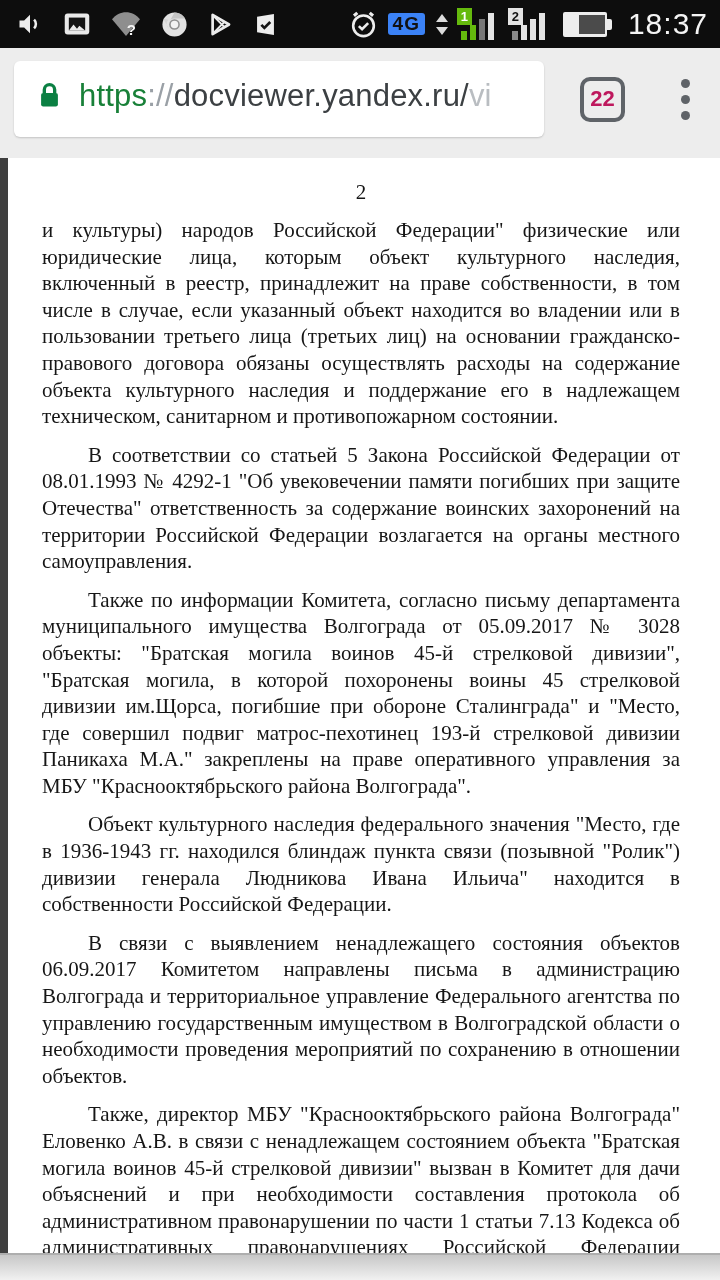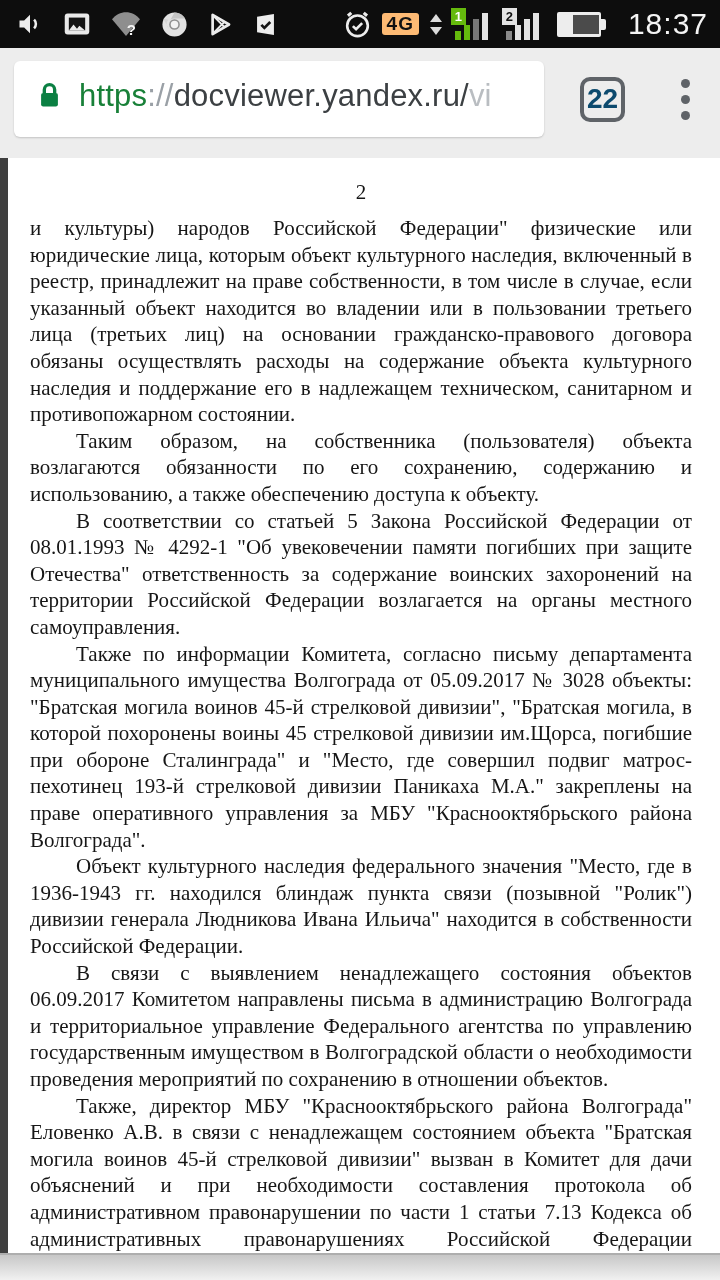--- a/index.html
+++ b/index.html
@@ -9,21 +9,21 @@
 
   
   .status-bar { height:48px; background:var(--status-bar-bg,#0d0d0d);
     display:flex; align-items:center; justify-content:space-between;
     padding:0 10px; flex:0 0 auto; }
   .sb-group { display:flex; align-items:center; }
   .sb-left { gap:18px; padding-left:6px; }
   .sb-right { gap:9px; }
   .sb-icon { display:flex; align-items:center; }
 
-  .badge-4g { background:#fdba74; color:#111; font-weight:bold; font-size:19px;
+  .badge-4g { background:#3b82f6; color:#111; font-weight:bold; font-size:19px;
     padding:1px 5px 2px; border-radius:3px; line-height:1; letter-spacing:1px; }
   .updown { display:flex; flex-direction:column; gap:5px; margin-left:2px; }
   .tri-up { width:0; height:0; border-left:6px solid transparent; border-right:6px solid transparent;
     border-bottom:8px solid #dcdcdc; }
   .tri-down { width:0; height:0; border-left:6px solid transparent; border-right:6px solid transparent;
     border-top:8px solid #dcdcdc; }
 
   .sim { position:relative; width:42px; height:32px; }
   .sim .sim-badge { position:absolute; left:0; top:0; width:15px; height:17px;
     font-size:13px; font-weight:bold; display:flex; align-items:center; justify-content:center;
@@ -32,56 +32,56 @@
   .sim2 .sim-badge { background:#e3e3e3; color:#111; }
   .sim .bars { position:absolute; left:4px; bottom:0; display:flex; align-items:flex-end; gap:3px; }
   .sim .bar { width:6px; }
 
   .battery { position:relative; width:44px; height:25px; background:#ededed; border-radius:2px; margin-left:4px; }
   .battery .empty { position:absolute; top:3px; bottom:3px; right:2px; width:58%; background:#4b4b4b; }
   .battery:after { content:""; position:absolute; right:-5px; top:7px; width:5px; height:11px;
     background:#ededed; border-radius:0 2px 2px 0; }
 
   .sb-time { color:#f4f4f4; font-size:30px; font-weight:400; letter-spacing:1px;
-    margin-left:18px; padding-right:2px; }
+    margin-left:12px; padding-right:2px; }
 
   
   .chrome-bar { height:110px; background:var(--toolbar-bg,#ededed);
     display:flex; align-items:center; padding:0 26px 8px 14px; flex:0 0 auto; }
   .url-field { flex:1; height:76px; background:#fff; border-radius:6px;
     box-shadow:0 1px 2px rgba(0,0,0,.18); display:flex; align-items:center;
     padding:0 14px 7px 20px; overflow:hidden; white-space:nowrap; }
   .url-text { font-size:31px; color:#3c4043; margin-left:14px; letter-spacing:.2px; }
   .u-scheme { color:var(--https-green,#188038); }
   .u-sep { color:#9aa0a6; }
   .u-host { color:#3c4043; }
   .u-tail { color:#b9bdc1; }
   .lock-icon { color:var(--lock-green,#0b8043); flex:0 0 auto; }
 
   .tab-btn { width:45px; height:45px; border:4px solid #5f6368; border-radius:10px;
     display:flex; align-items:center; justify-content:center; margin-left:36px; flex:0 0 auto; }
-  .tab-btn span { font-size:28px; font-weight:bold; color:#0c4a6e; }
+  .tab-btn span { font-size:22px; font-weight:bold; color:#be185d; }
   .menu-btn { display:flex; flex-direction:column; gap:7px; margin-left:52px; padding:4px; flex:0 0 auto; }
   .menu-btn i { width:9px; height:9px; border-radius:50%; background:#5f6368; display:block; }
 
   
   .doc-area { flex:1; position:relative; background:var(--page-bg,#fff); overflow:hidden; }
   .left-strip { position:absolute; left:0; top:0; bottom:27px; width:8px;
     background:var(--viewer-gutter,#3f3f3f); }
   .bottom-band { position:absolute; left:0; right:0; bottom:0; height:27px;
     border-top:2px solid #aeaeae; background:linear-gradient(#c7c7c7,#f1f1f1); }
 
   .page { position:absolute; left:8px; top:0; right:0; bottom:27px;
     padding:22px 28px 0 22px; background:var(--page-bg,#fff); overflow:hidden; }
   .page-number { text-align:center; font-family:"Liberation Serif","DejaVu Serif",serif;
     font-size:21px; color:var(--text-color,#161616); margin-bottom:10px; }
   .paragraphs { font-family:"Liberation Serif","DejaVu Serif",serif;
     font-size:21px; line-height:26.6px; color:var(--text-color,#161616);
     text-align:justify; }
-  .doc-par { margin:0; }
+  .doc-par { margin:12px; }
   .doc-par.indent { text-indent:46px; }
 </style>
 </head>
 <body>
 
 <div class="screen">
 
   <div class="status-bar">
     <div class="sb-group sb-left">
       <span class="sb-icon">
@@ -186,21 +186,20 @@
         <i></i>
       </div>
   </div>
 
   <div class="doc-area">
     <div class="left-strip"></div>
     <div class="page">
       <div class="page-number">2</div>
       <div class="paragraphs">
           <p class="doc-par">и культуры) народов Российской Федерации" физические или юридические лица, которым объект культурного наследия, включенный в реестр, принадлежит на праве собственности, в том числе в случае, если указанный объект находится во владении или в пользовании третьего лица (третьих лиц) на основании гражданско-правового договора обязаны осуществлять расходы на содержание объекта культурного наследия и поддержание его в надлежащем техническом, санитарном и противопожарном состоянии.</p>
-          <p class="doc-par indent">Таким образом, на собственника (пользователя) объекта возлагаются обязанности по его сохранению, содержанию и использованию, а также обеспечению доступа к объекту.</p>
           <p class="doc-par indent">В соответствии со статьей 5 Закона Российской Федерации от 08.01.1993 № 4292-1 "Об увековечении памяти погибших при защите Отечества" ответственность за содержание воинских захоронений на территории Российской Федерации возлагается на органы местного самоуправления.</p>
           <p class="doc-par indent">Также по информации Комитета, согласно письму департамента муниципального имущества Волгограда от 05.09.2017 № 3028 объекты: "Братская могила воинов 45-й стрелковой дивизии", "Братская могила, в которой похоронены воины 45 стрелковой дивизии им.Щорса, погибшие при обороне Сталинграда" и "Место, где совершил подвиг матрос-пехотинец 193-й стрелковой дивизии Паникаха М.А." закреплены на праве оперативного управления за МБУ "Краснооктябрьского района Волгограда".</p>
           <p class="doc-par indent">Объект культурного наследия федерального значения "Место, где в 1936-1943 гг. находился блиндаж пункта связи (позывной "Ролик") дивизии генерала Людникова Ивана Ильича" находится в собственности Российской Федерации.</p>
           <p class="doc-par indent">В связи с выявлением ненадлежащего состояния объектов 06.09.2017 Комитетом направлены письма в администрацию Волгограда и территориальное управление Федерального агентства по управлению государственным имуществом в Волгоградской области о необходимости проведения мероприятий по сохранению в отношении объектов.</p>
           <p class="doc-par indent">Также, директор МБУ "Краснооктябрьского района Волгограда" Еловенко А.В. в связи с ненадлежащем состоянием объекта "Братская могила воинов 45-й стрелковой дивизии" вызван в Комитет для дачи объяснений и при необходимости составления протокола об административном правонарушении по части 1 статьи 7.13 Кодекса об административных правонарушениях Российской Федерации (Нарушение требований законодательства об охране объектов культурного наследия).</p>
         </div>
     </div>
     <div class="bottom-band"></div>
   </div>
 

